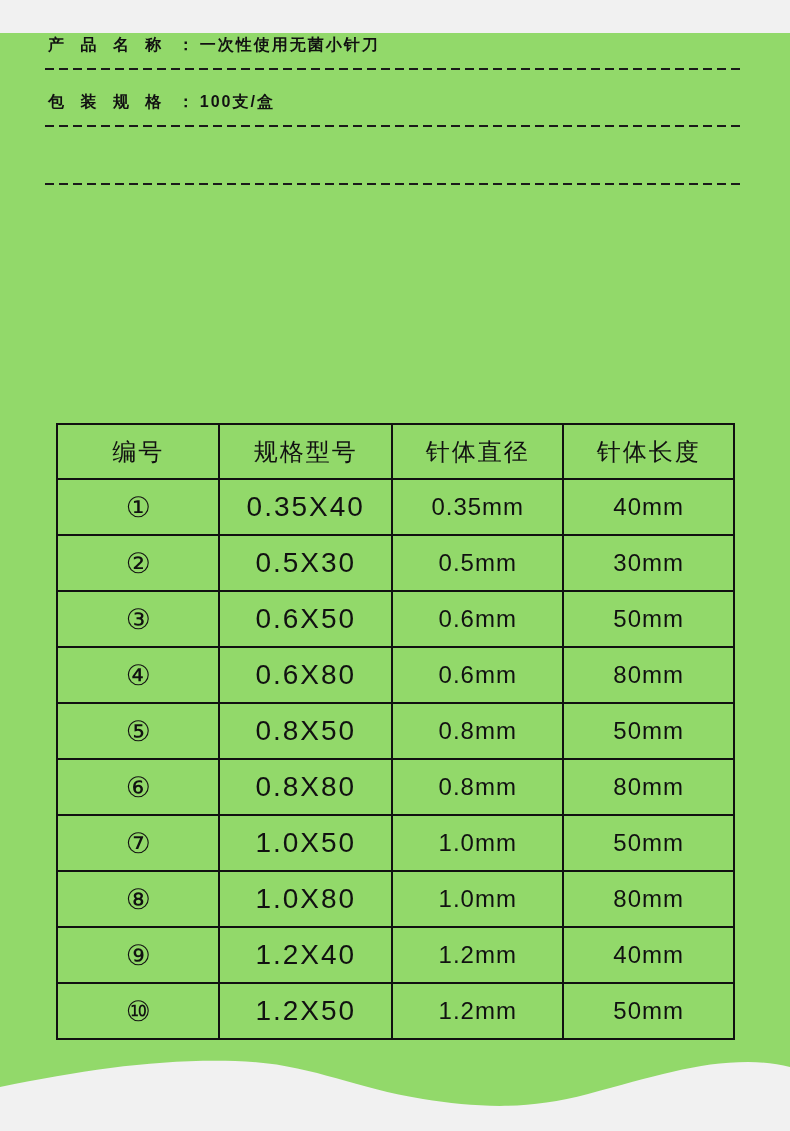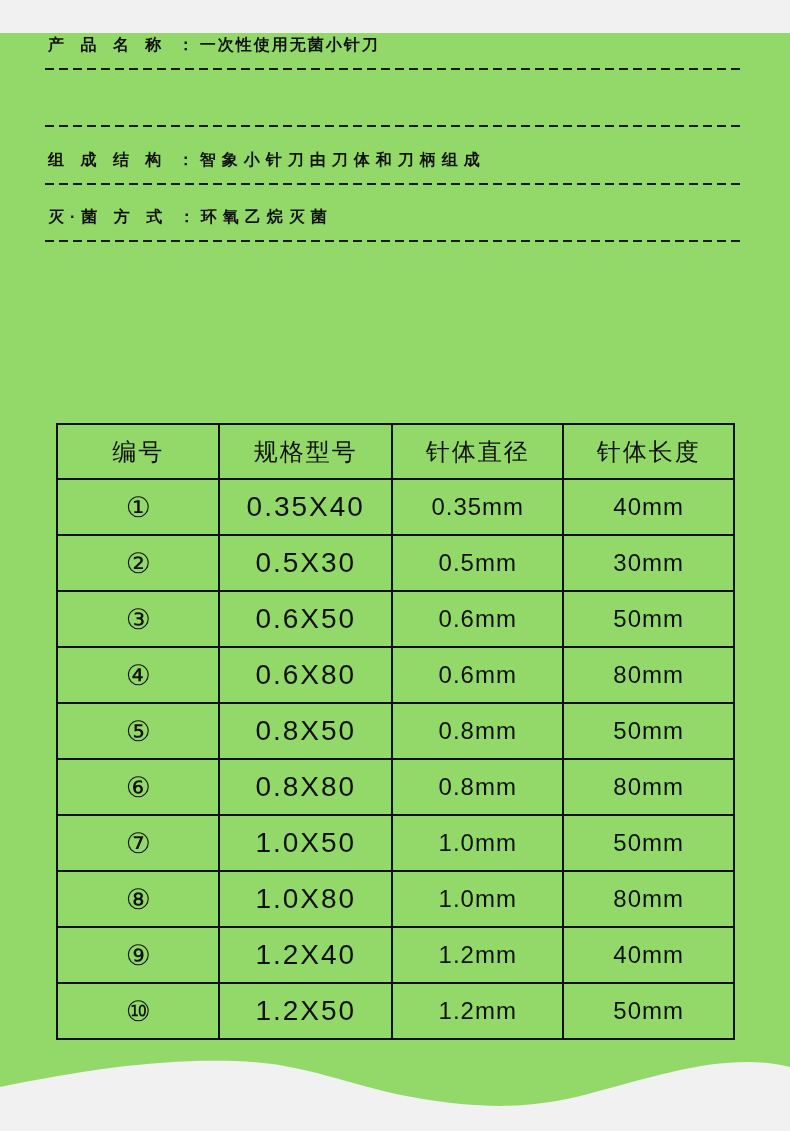--- a/index.html
+++ b/index.html
@@ -95,36 +95,30 @@
 <div class="info-section">
 
   <div class="info-row">
     <div class="info-text">
       <span class="info-label">产 品 名 称 ：</span><span class="info-value">一次性使用无菌小针刀</span>
     </div>
     <div class="dash-rule"></div>
   </div>
 
   <div class="info-row">
-    <div class="dash-rule"></div>
-  </div>
-
-  <div class="info-row">
     <div class="info-text">
-      <span class="info-label">组 成 结 构 ：</span><span class="info-value-wide">智象小针刀由刀体和刀柄组成</span>
+      <span class="info-label">包 装 规 格 ：</span><span class="info-value">100支/盒</span>
     </div>
     <div class="dash-rule"></div>
   </div>
 
   <div class="info-row">
-    <div class="info-text">
-      <span class="info-label">灭·菌 方 式 ：</span><span class="info-value-wide">环氧乙烷灭菌</span>
-    </div>
     <div class="dash-rule"></div>
   </div>
+
 
 
 
 </div>
 
 <table class="spec-table">
   <colgroup>
     <col class="c1">
       <col class="c2">
       <col class="c3">

